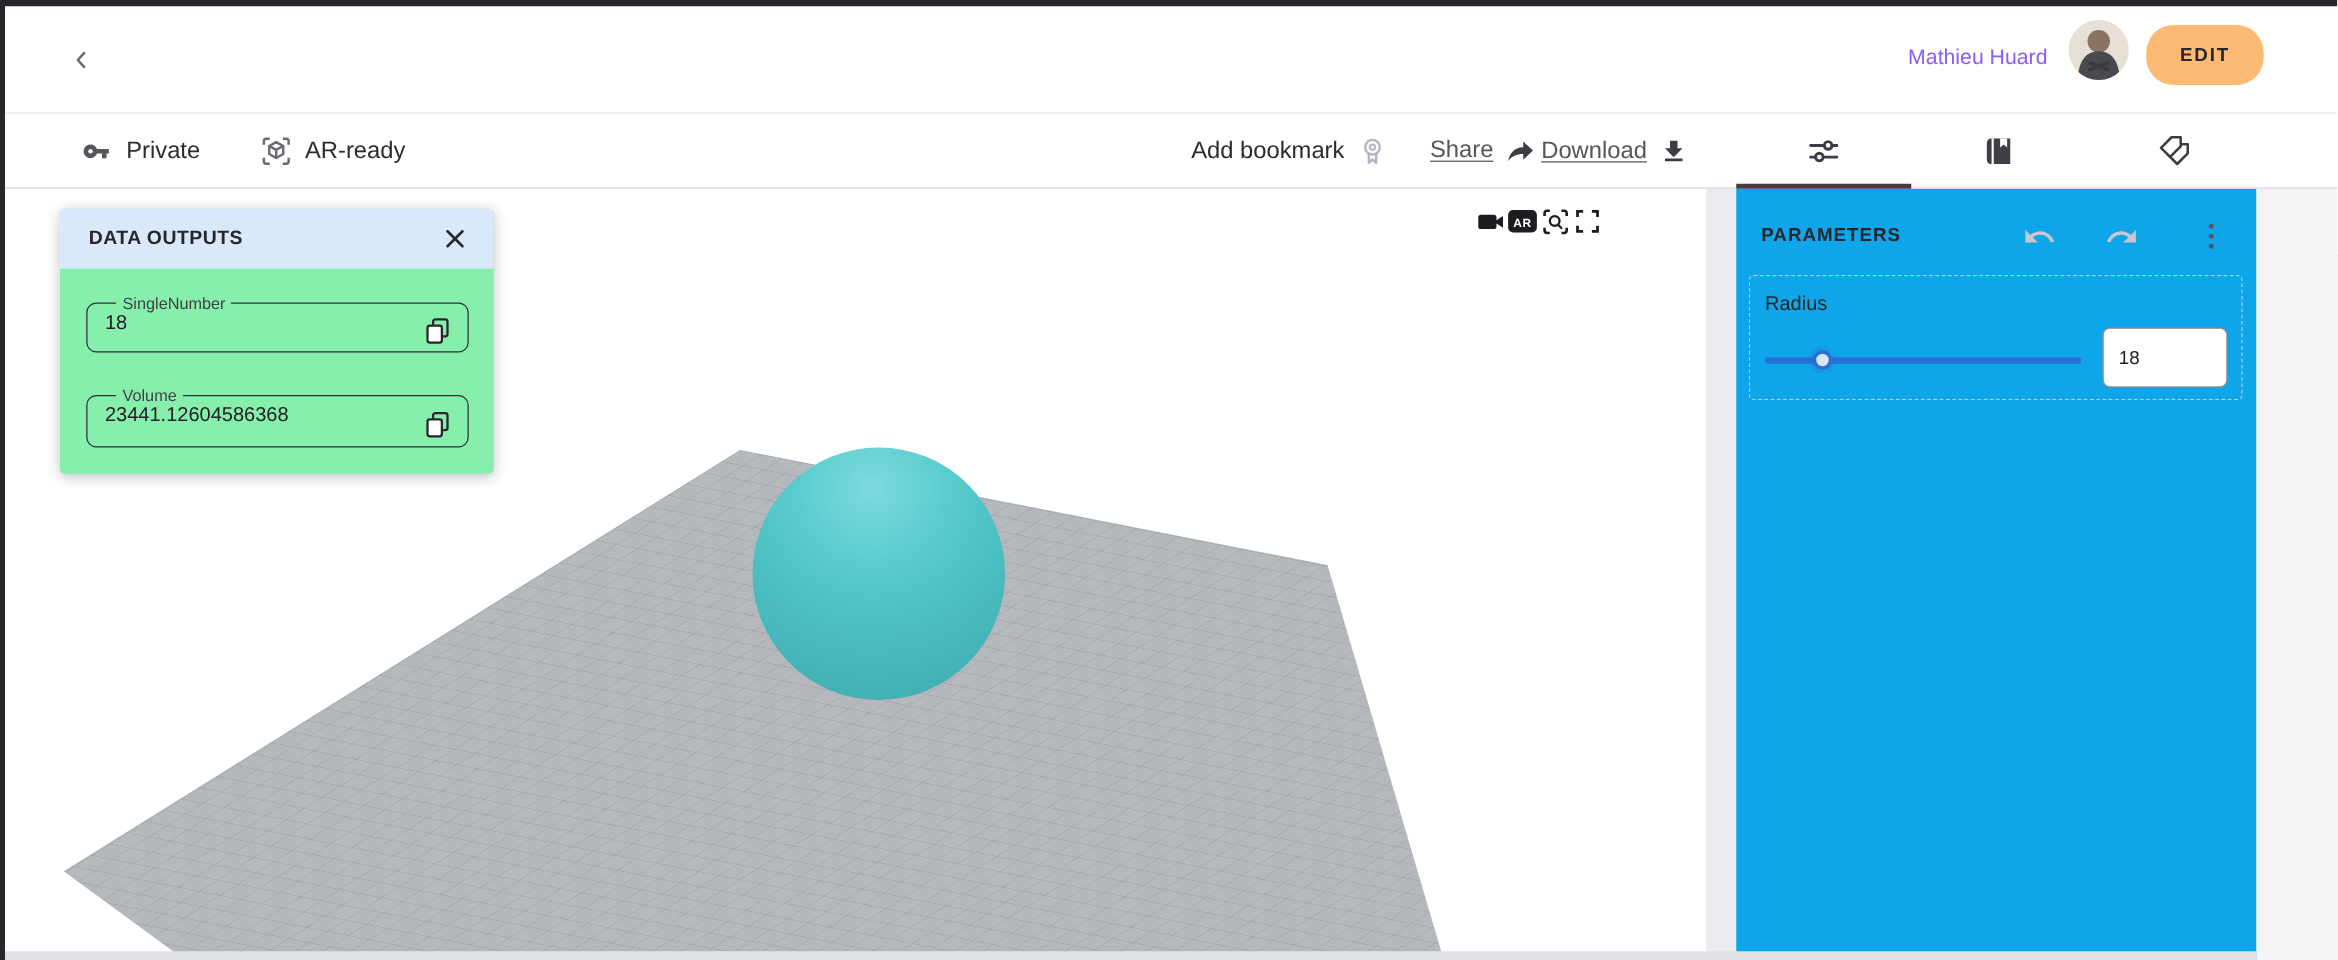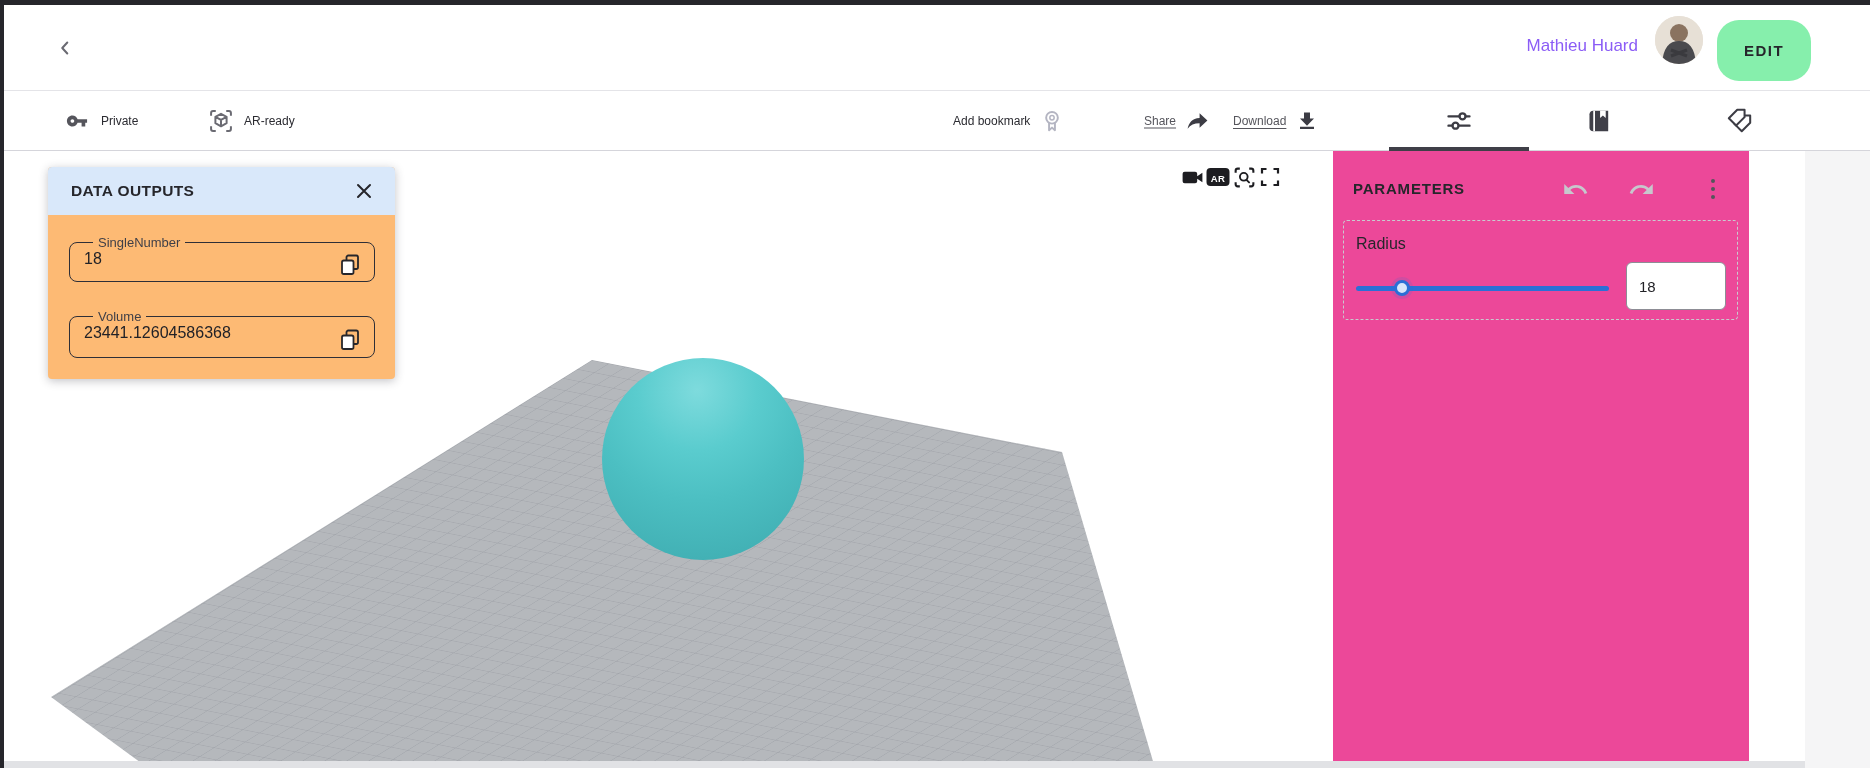--- a/index.html
+++ b/index.html
@@ -10,59 +10,59 @@
   
   .edge-top  { position:absolute; left:0; top:0; width:1870px; height:5px; background:#26262b; z-index:50; }
   .edge-left { position:absolute; left:0; top:0; width:4px; height:768px; background:#26262b; z-index:50; }
 
   
   .header { position:absolute; left:4px; top:5px; width:1866px; height:86px; background:#fff; border-bottom:1px solid #e4e4e8; z-index:10; }
   .back-btn { position:absolute; left:47px; top:26px; width:28px; height:34px; background:none; border:none; cursor:pointer; display:flex; align-items:center; justify-content:center; }
   .page-title { position:absolute; left:88px; top:25px; font-size:26px; font-weight:bold; color:#222227; letter-spacing:.4px; white-space:nowrap; }
   .user-name { position:absolute; right:232px; top:31px; font-size:17px; color:#8b5cf6; white-space:nowrap; }
   .avatar { position:absolute; left:1651px; top:11px; width:48px; height:48px; border-radius:50%; overflow:hidden; border:none; padding:0; cursor:pointer; background:#e9e2d8; }
-  .edit-btn { position:absolute; left:1713px; top:15px; width:94px; height:61px; border:none; border-radius:22px; background:#86efac; color:#26262b; font-family:inherit; font-size:15px; font-weight:bold; letter-spacing:1.5px; cursor:pointer; }
+  .edit-btn { position:absolute; left:1713px; top:15px; width:94px; height:48px; border:none; border-radius:22px; background:#fdba74; color:#26262b; font-family:inherit; font-size:15px; font-weight:bold; letter-spacing:1.5px; cursor:pointer; }
 
   
   .toolbar { position:absolute; left:4px; top:91px; width:1866px; height:60px; background:#fff; border-bottom:1px solid #d5d5db; z-index:10; }
   .tb-item { position:absolute; top:50%; transform:translateY(-50%); display:flex; align-items:center; gap:9px; background:none; border:none; font-family:inherit; cursor:default; white-space:nowrap; }
-  .tb-label { font-size:12px; color:#2b2b31; }
+  .tb-label { font-size:19px; color:#2b2b31; }
   .tb-link { cursor:pointer; }
   .tb-link .tb-label.underlined { color:#55555c; text-decoration:underline; text-underline-offset:3px; }
   .tabs { position:absolute; left:1385px; top:0; width:420px; height:59px; display:flex; }
   .tab { position:relative; flex:0 0 140px; height:100%; display:flex; align-items:center; justify-content:center; background:none; border:none; cursor:pointer; }
   .tab-underline { position:absolute; left:0; bottom:-1px; width:140px; height:4px; background:#3f3f48; }
 
   
   .viewport { position:absolute; left:4px; top:151px; width:1361px; height:617px; background:#fff; overflow:hidden; cursor:grab; }
   .plane-svg { position:absolute; left:0; top:0; }
   .sphere { position:absolute; left:598px; top:207px; width:202px; height:202px; border-radius:50%;
             background:radial-gradient(circle at 47% 16%, #7edbdd 0%, #5accce 30%, #4cbfc2 55%, #43b2b6 82%, #3ea9ae 100%); }
   .vp-tools { position:absolute; left:1175px; top:13px; display:flex; align-items:center; }
   .vp-btn { width:26px; height:26px; background:none; border:none; padding:0; cursor:pointer; display:flex; align-items:center; justify-content:center; }
 
   .bottom-strip { position:absolute; left:4px; top:761px; width:1801px; height:7px; background:#e1e2e5; z-index:6; }
   .gap-col   { position:absolute; left:1365px; top:151px; width:24px; height:617px; background:#ebecef; }
   .right-col { position:absolute; left:1805px; top:151px; width:65px; height:617px; background:#f5f5f6; }
 
   
-  .outputs-panel { position:absolute; left:44px; top:16px; width:347px; border-radius:4px; background:#fdba74;
+  .outputs-panel { position:absolute; left:44px; top:16px; width:347px; border-radius:4px; background:#86efac;
                    box-shadow:0 2px 10px rgba(40,40,55,.28); z-index:5; }
   .outputs-header { height:48px; background:#d9e8fa; border-radius:4px 4px 0 0; display:flex; align-items:center; justify-content:space-between; padding:0 18px 0 23px; }
   .outputs-title { font-size:15.5px; font-weight:bold; letter-spacing:.4px; color:#26262b; }
   .close-btn { width:26px; height:26px; background:none; border:none; padding:0; cursor:pointer; display:flex; align-items:center; justify-content:center; }
   .outputs-body { padding:21px 23px 21px 21px; }
   .out-field { position:relative; width:306px; border:1.5px solid #2f2f37; border-radius:8px; height:46px; padding:0 44px 0 14px; }
   .out-field + .out-field { margin-top:28px; height:48px; }
   .out-field legend { font-size:13px; color:#3f3f47; margin-left:9px; padding:0 5px; line-height:13px; }
   .out-value { font-size:16px; color:#222227; line-height:18px; margin-top:1px; white-space:nowrap; }
   .copy-btn { position:absolute; right:10px; top:50%; transform:translateY(-50%); width:26px; height:26px; background:none; border:none; padding:0; cursor:pointer; }
 
   
-  .params-panel { position:absolute; left:1333px; top:151px; width:416px; height:617px; background:#ec4899; }
+  .params-panel { position:absolute; left:1389px; top:151px; width:416px; height:617px; background:#0ea5e9; }
   .params-header { position:absolute; left:20px; right:20px; top:22px; height:32px; }
   .params-title { position:absolute; left:0; top:7px; font-size:15px; font-weight:bold; letter-spacing:.8px; color:#26262b; }
   .icon-btn { position:absolute; top:0; width:32px; height:32px; background:none; border:none; padding:0; cursor:pointer; display:flex; align-items:center; justify-content:center; }
   .undo-btn { left:206px; } .redo-btn { left:272px; } .kebab-btn { left:344px; }
   .param-card { position:absolute; left:10px; top:69px; width:395px; height:100px; border:1px dashed #c9c9cf; border-radius:4px; }
   .param-label { position:absolute; left:12px; top:14px; font-size:16px; color:#26262b; }
   .slider { position:absolute; left:12px; top:58px; width:253px; height:18px; cursor:pointer; }
   .slider-track { position:absolute; left:0; top:6.5px; width:100%; height:5px; border-radius:3px; background:#2b6fd6; }
   .slider-thumb { position:absolute; top:1px; width:16px; height:16px; border-radius:50%; background:#d8e6fa; border:3px solid #2b6fd6; transform:translateX(-50%); box-shadow:0 0 0 3px rgba(43,111,214,.15); cursor:grab; }
   .param-input { position:absolute; left:282px; top:41px; width:100px; height:48px; border:1px solid #8d8d95; border-radius:6px; padding:0 12px; font-family:inherit; font-size:15px; color:#222227; background:#fff; }

